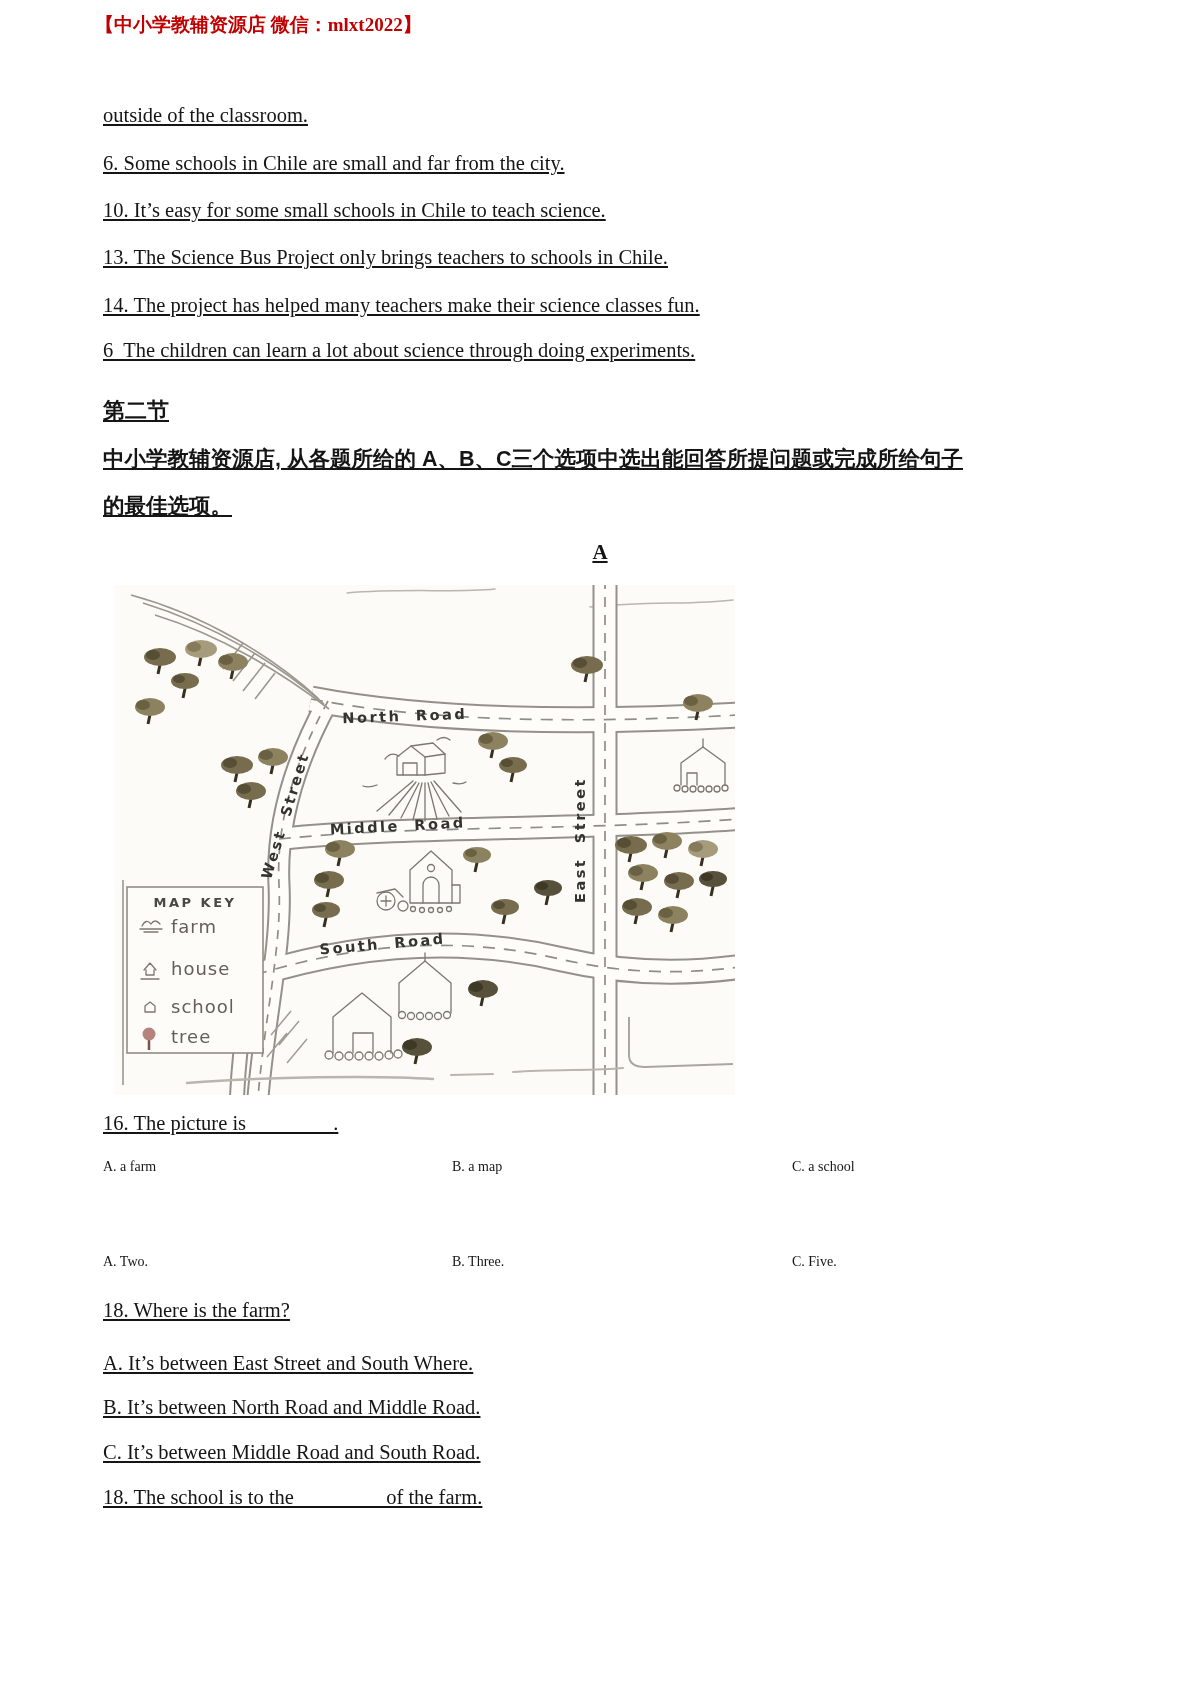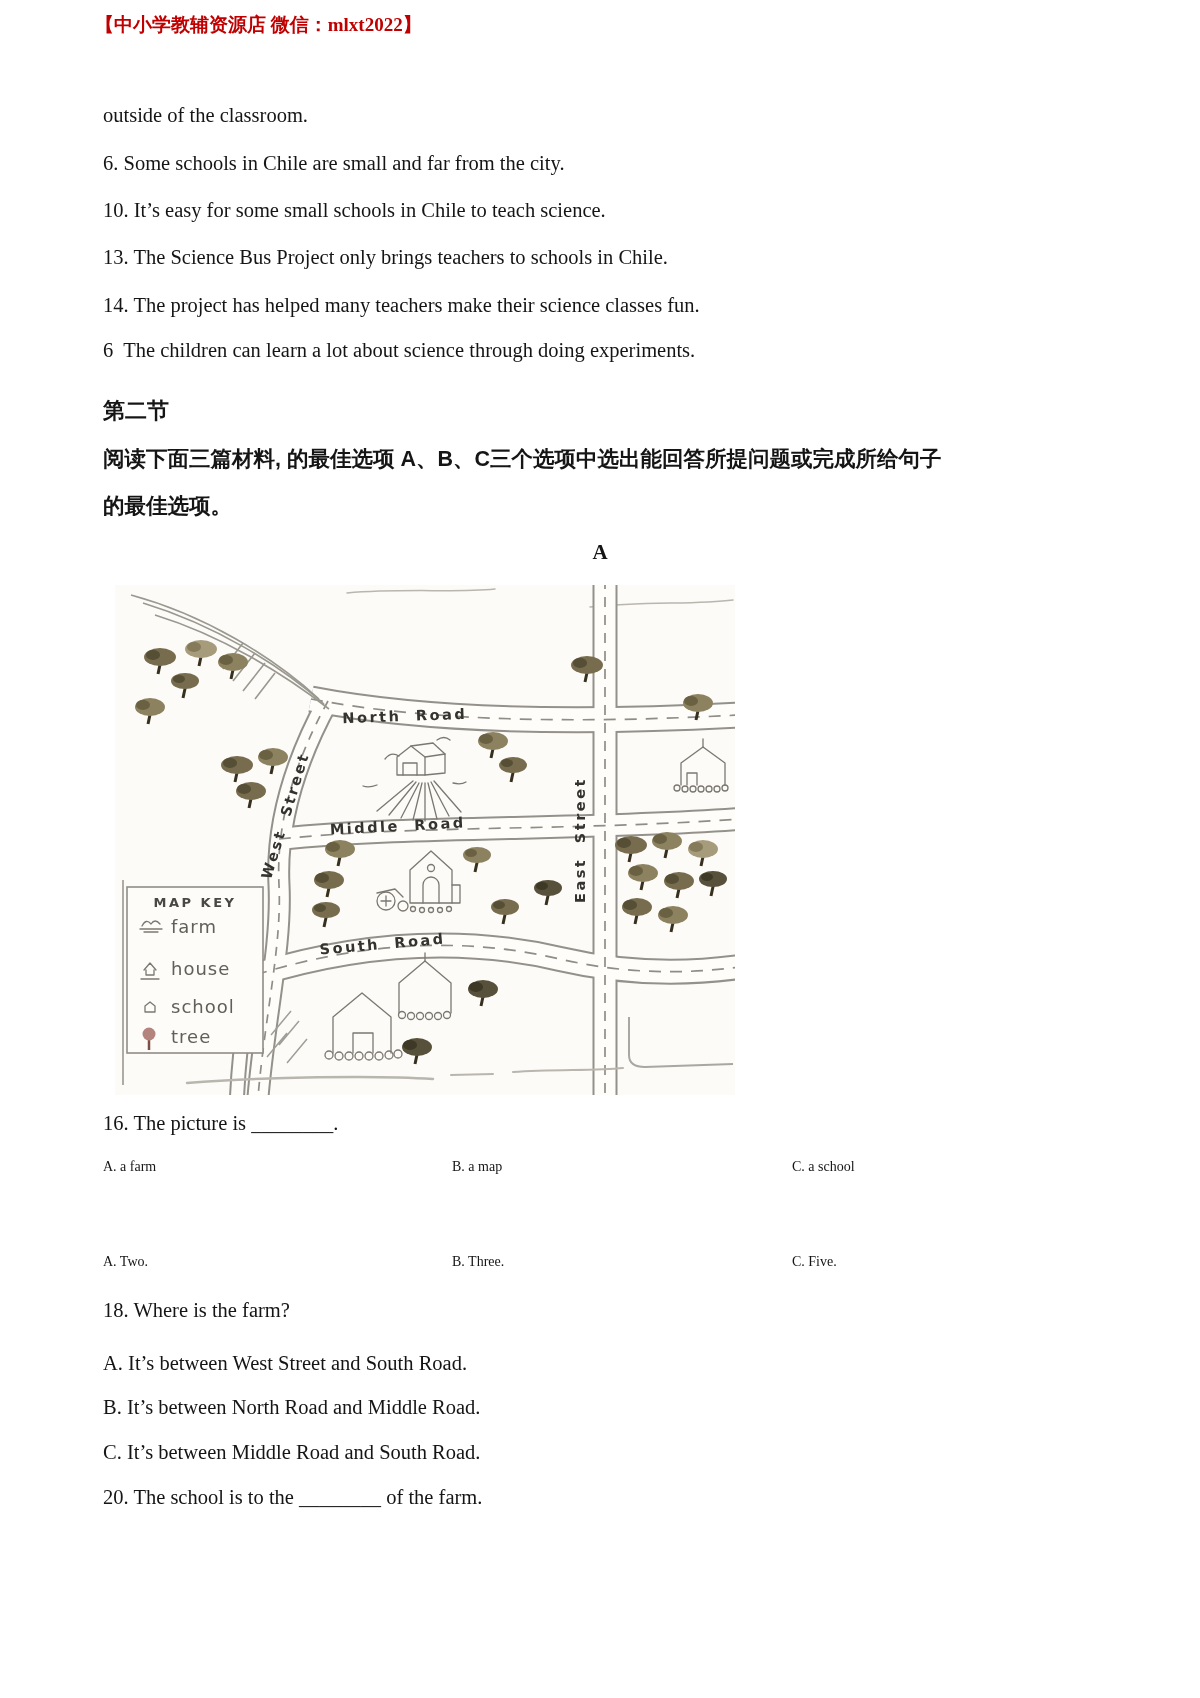--- a/index.html
+++ b/index.html
@@ -1,20 +1,20 @@
 <!DOCTYPE html>
 <html><head>
 <meta charset="utf-8">
 <style>
   html,body{margin:0;padding:0;background:#ffffff;}
   .page{position:relative;width:1200px;height:1698px;background:#ffffff;overflow:hidden;
         font-family:"Liberation Serif",serif;color:#151515;border-radius:14px;}
   .banner{position:absolute;top:12px;left:95px;font-size:19px;font-weight:700;
           color:#c00000;white-space:pre;}
-  .line{position:absolute;left:103px;right:40px;line-height:44px;font-size:20.5px;white-space:pre;}
+  .line{position:absolute;left:103px;right:40px;line-height:44px;font-size:20.5px;white-space:pre;text-decoration:underline;}
   .zh{font-family:"Liberation Sans",sans-serif;font-weight:700;font-size:21.5px;}
   .sec{font-size:22px;}
   .plabel{left:0;right:0;text-align:center;font-weight:700;font-size:21px;}
   .t-outside{top:93px}.t-s11{top:141px}.t-s12{top:188px}.t-s13{top:235px}
   .t-s14{top:283px}.t-s15{top:328px}
   .t-sec{top:389px}.t-ins1{top:437px}.t-ins2{top:484px}.t-label{top:530px}
   .t-q16{top:1101px}.t-q16o{top:1145px}.t-q17{top:1196px}.t-q17o{top:1240px}
   .t-q18{top:1288px}.t-q18a{top:1341px}.t-q18b{top:1385px}.t-q18c{top:1430px}.t-q19{top:1475px}
   .optrow{position:absolute;left:103px;right:40px;height:44px;}
   .optrow span{position:absolute;top:0;line-height:44px;font-size:14px;white-space:pre;}
@@ -29,21 +29,21 @@
   <div class="banner">【中小学教辅资源店 微信：mlxt2022】</div>
 
   <div class="line t-outside">outside of the classroom.</div>
   <div class="line t-s11">6. Some schools in Chile are small and far from the city.</div>
   <div class="line t-s12">10. It’s easy for some small schools in Chile to teach science.</div>
   <div class="line t-s13">13. The Science Bus Project only brings teachers to schools in Chile.</div>
   <div class="line t-s14">14. The project has helped many teachers make their science classes fun.</div>
   <div class="line t-s15">6  The children can learn a lot about science through doing experiments.</div>
 
   <div class="line zh sec t-sec">第二节</div>
-  <div class="line zh t-ins1">阅读下面三篇材料, 的最佳选项 A、B、C三个选项中选出能回答所提问题或完成所给句子</div>
+  <div class="line zh t-ins1">中小学教辅资源店, 从各题所给的 A、B、C三个选项中选出能回答所提问题或完成所给句子</div>
   <div class="line zh t-ins2">的最佳选项。</div>
   <div class="line plabel t-label">A</div>
 
   <div class="mapbox">
   <svg viewBox="0 0 620 510" width="620" height="510">
     <style>
       .rlbl{font-family:"DejaVu Sans",sans-serif;font-size:14.5px;font-weight:bold;fill:#34332e;letter-spacing:2.5px;word-spacing:7px;}
       .ktit{font-family:"DejaVu Sans",sans-serif;font-size:13px;font-weight:bold;fill:#4a4843;letter-spacing:2.5px;}
       .klbl{font-family:"DejaVu Sans",sans-serif;font-size:18px;fill:#615f58;letter-spacing:1px;}
       .tr .trunk{stroke:#38301f;stroke-width:3;fill:none;}
@@ -344,19 +344,19 @@
     <span class="optC">C. a school</span>
   </div>
 
   <div class="optrow t-q17o">
     <span class="optA">A. Two.</span>
     <span class="optB">B. Three.</span>
     <span class="optC">C. Five.</span>
   </div>
 
   <div class="line t-q18">18. Where is the farm?</div>
-  <div class="line t-q18a">A. It’s between West Street and South Road.</div>
+  <div class="line t-q18a">A. It’s between East Street and South Where.</div>
   <div class="line t-q18b">B. It’s between North Road and Middle Road.</div>
   <div class="line t-q18c">C. It’s between Middle Road and South Road.</div>
 
-  <div class="line t-q19">20. The school is to the ________ of the farm.</div>
+  <div class="line t-q19">18. The school is to the ________ of the farm.</div>
 
 </div>
 
 </body></html>

